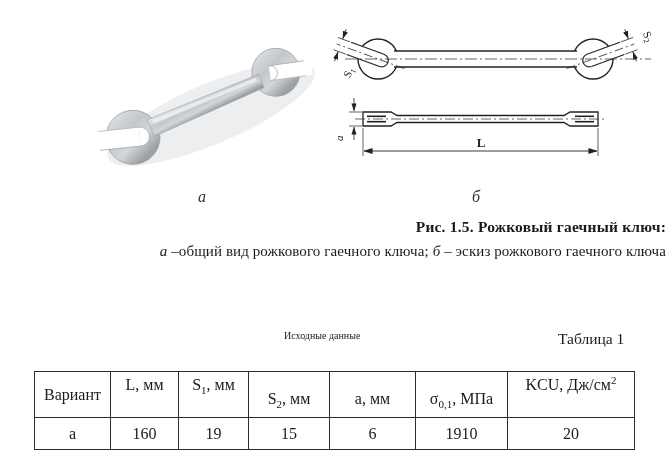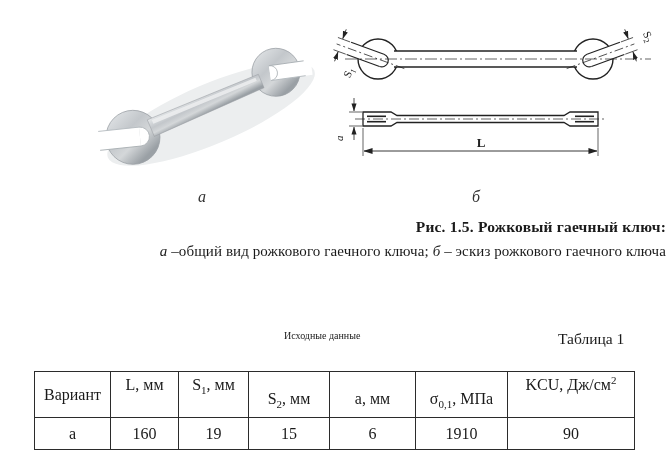--- a/index.html
+++ b/index.html
@@ -181,16 +181,16 @@
     </tr>
   </thead>
   <tbody>
     <tr>
       <td>а</td>
       <td>160</td>
       <td>19</td>
       <td>15</td>
       <td>6</td>
       <td>1910</td>
-      <td>90</td>
+      <td>20</td>
     </tr>
   </tbody>
 </table>
 
 </body></html>

